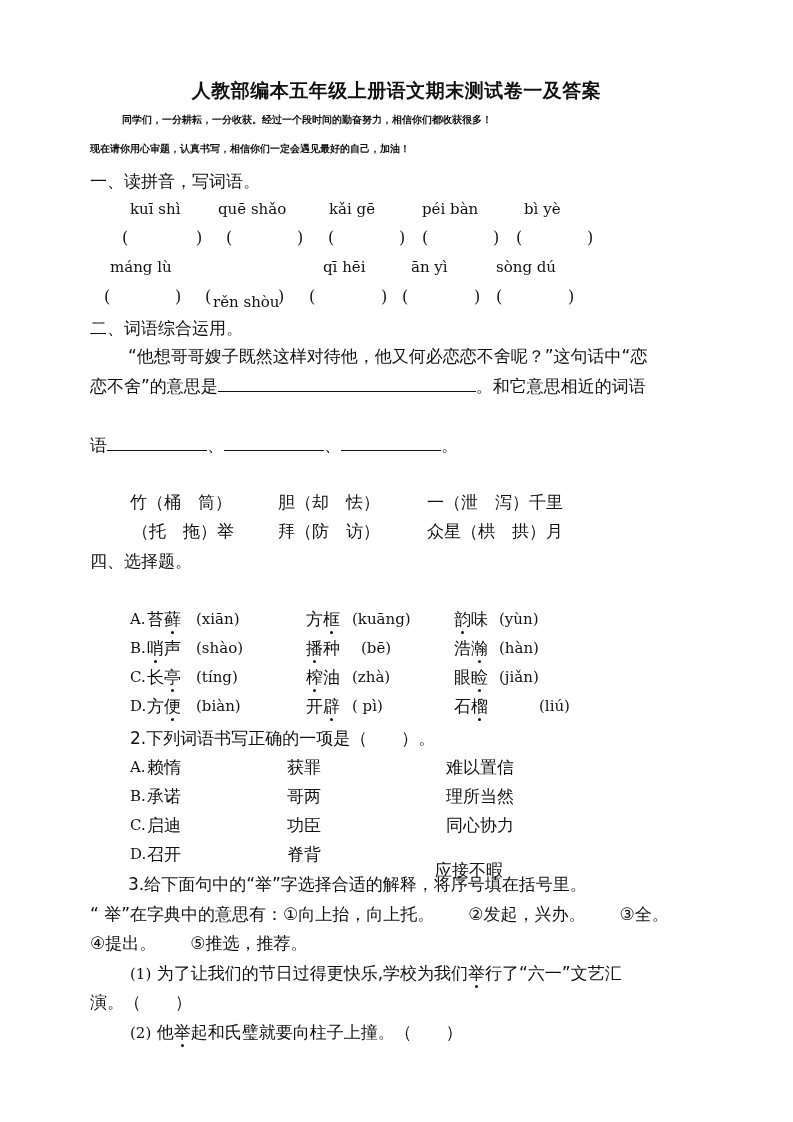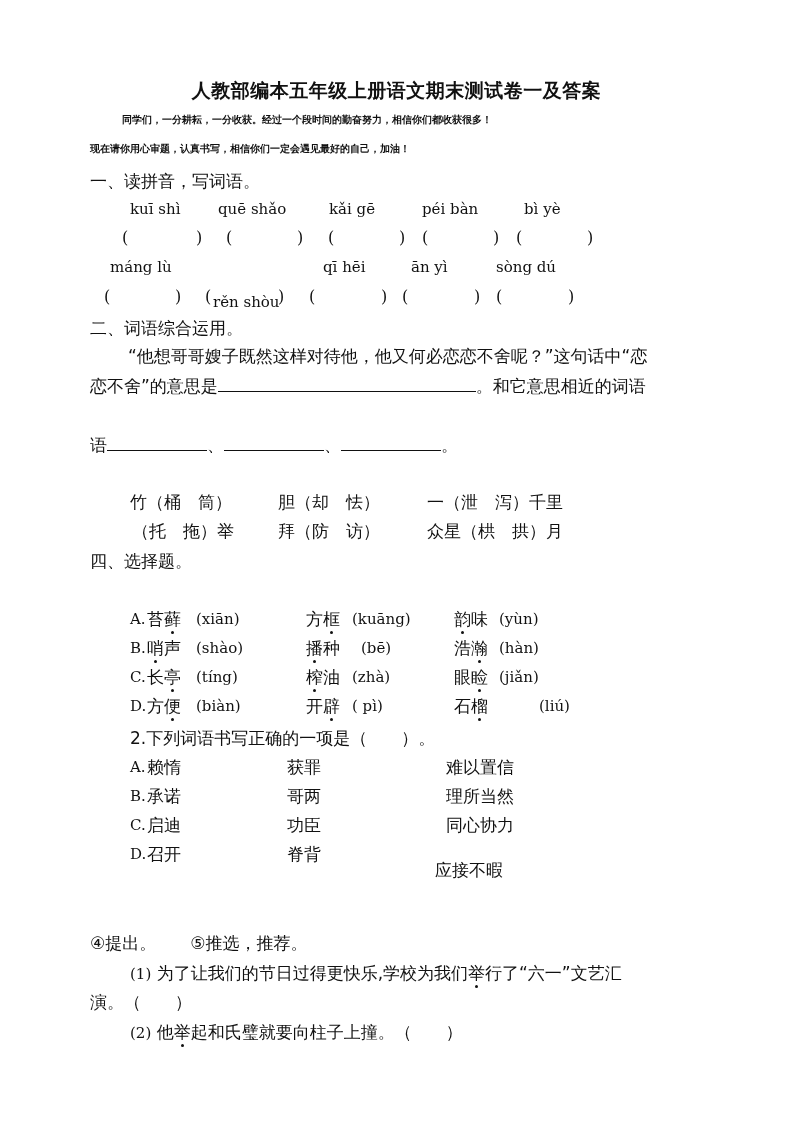--- a/index.html
+++ b/index.html
@@ -147,20 +147,22 @@
     <span class="abs body" style="left:287px; top:814px;">功臣</span>
     <span class="abs body" style="left:446px; top:814px;">同心协力</span>
   </div>
   <div>
     <span class="abs lat" style="left:130px; top:845px;">D.</span>
     <span class="abs body" style="left:147px; top:843px;">召开</span>
     <span class="abs body" style="left:287px; top:843px;">脊背</span>
     <span class="abs body" style="left:435px; top:843px;margin-top:16px;">应接不暇</span>
   </div>
 
+  <div class="abs body" style="left:128px; top:873px;">3.给下面句中的“举”字选择合适的解释，将序号填在括号里。</div>
+  <div class="abs body" style="left:90px; top:903px;">“ 举”在字典中的意思有：①向上抬，向上托。　　②发起，兴办。　　③全。</div>
   <div class="abs body" style="left:90px; top:932px;">④提出。　　⑤推选，推荐。</div>
 
   <div class="abs body" style="left:130px; top:962px;">
     <span class="lat">(1)</span>
     <span>为了让我们的节日过得更快乐,学校为我们</span><span class="dot">举</span><span>行了“六一”文艺汇</span>
   </div>
   <div class="abs body" style="left:90px; top:991px;">演。（　　）</div>
 
   <div class="abs body" style="left:130px; top:1021px;">
     <span class="lat">(2)</span>

